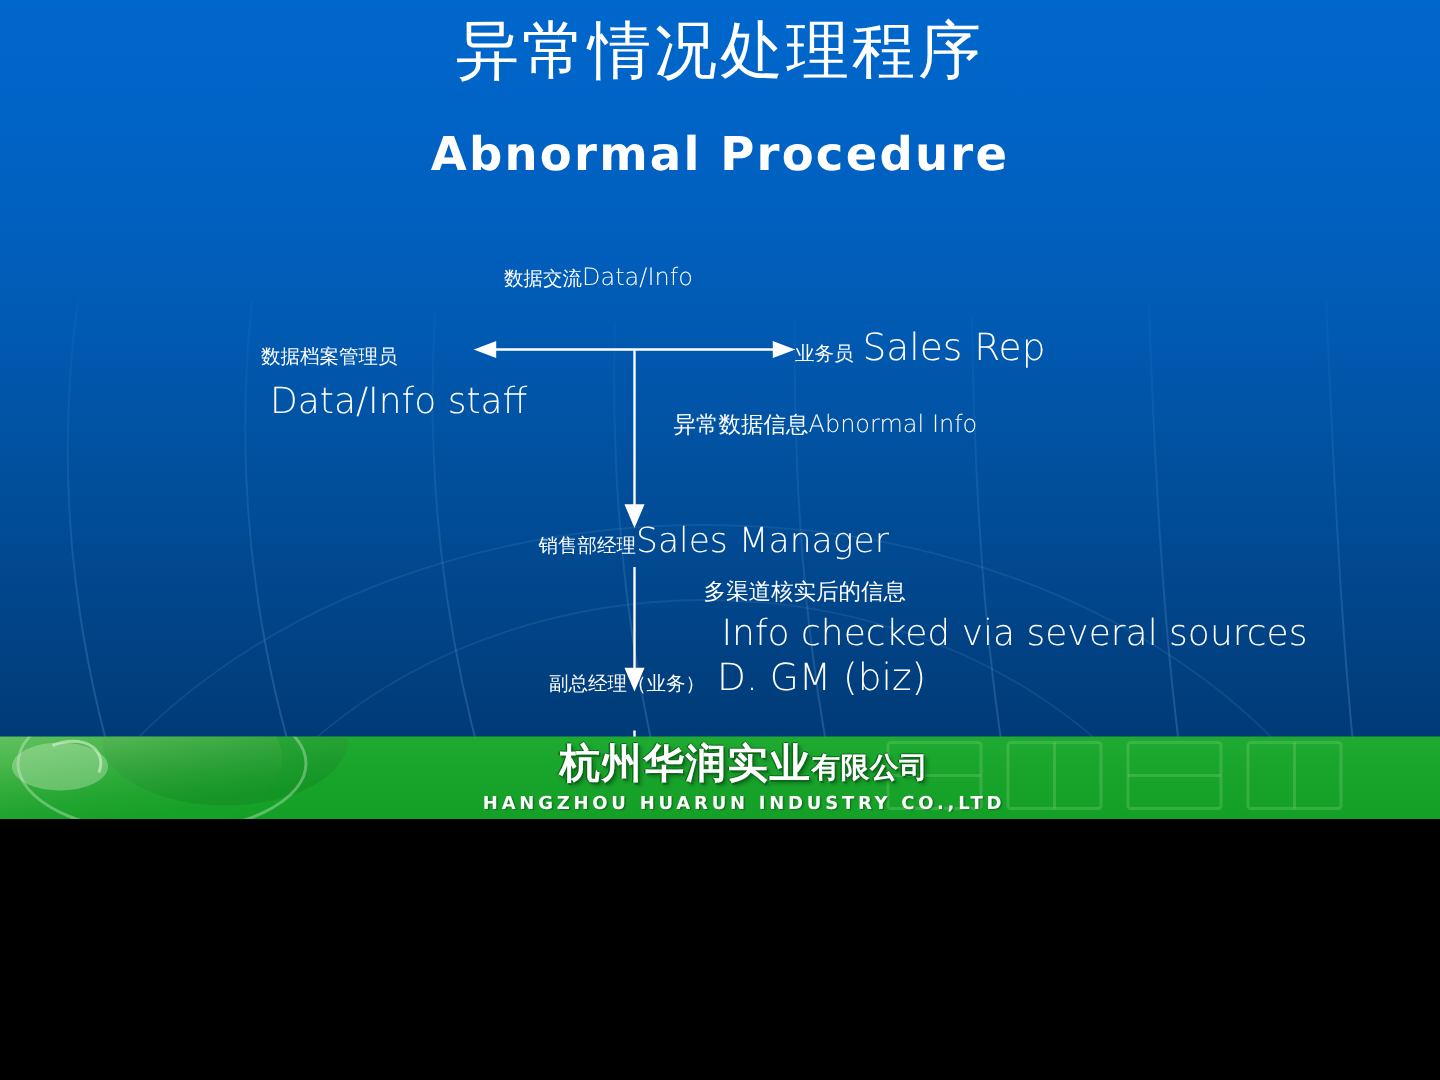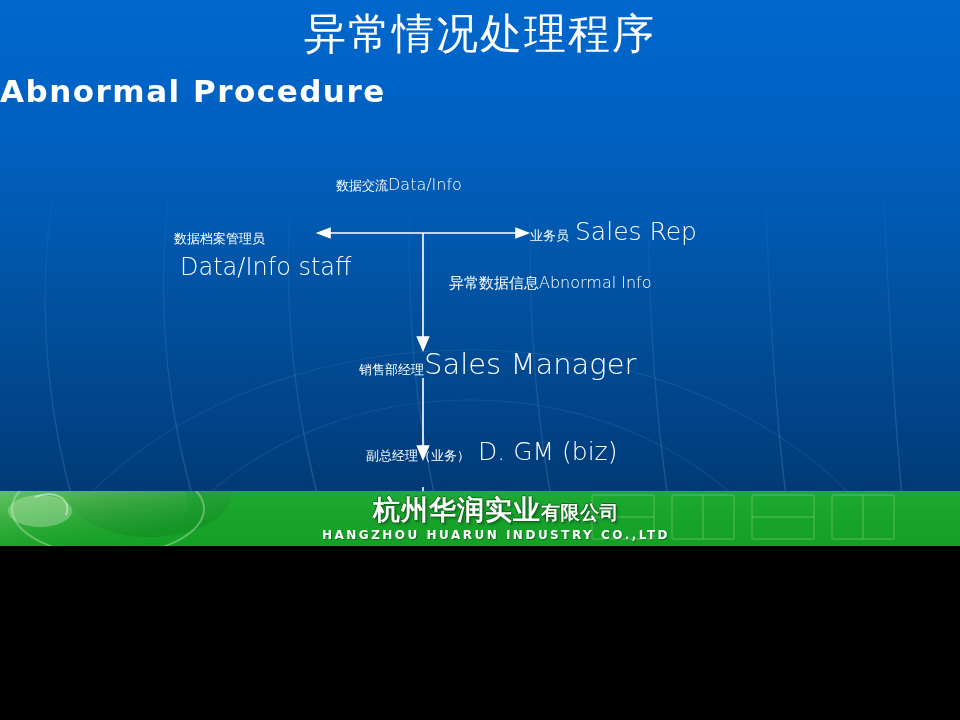--- a/index.html
+++ b/index.html
@@ -44,21 +44,22 @@
     color: #ffffff;
     font-family: "DejaVu Serif", "Liberation Serif", serif;
     font-size: 42px;
     line-height: 52px;
     letter-spacing: 2px;
     white-space: nowrap;
   }
   .title-en {
     position: absolute;
     left: 0; right: 0;
-    top: 70px;
+    top: 82px;
+    text-align: center;
     color: #ffffff;
     font-family: "DejaVu Sans", "Liberation Sans", sans-serif;
     font-size: 31px;
     font-weight: bold;
     line-height: 42px;
     letter-spacing: 1.5px;
     white-space: nowrap;
   }
 
   
@@ -240,23 +241,27 @@
 
   <div class="node" id="node-salesrep">
     <span class="cn">业务员</span><span class="en" style="font-size:25px; padding-left:6px;">Sales Rep</span>
   </div>
 
   <div class="edge-label" id="lbl-abnormal">
     <span class="cn-sm">异常数据信息</span><span class="en">Abnormal Info</span>
   </div>
 
   <div class="node" id="node-salesmgr">
-    <span class="cn">销售部经理</span><span class="en" style="font-size:29px;">Sales Manager</span>
-  </div>
-
+    <span class="cn">销售部经理</span><span class="en" style="font-size:23px;">Sales Manager</span>
+  </div>
+
+  <div class="edge-label" id="lbl-checked">
+    <span class="row cn-sm">多渠道核实后的信息</span>
+    <span class="row en" style="font-size:24px; margin-top:6px; margin-left:12px;">Info checked via several sources</span>
+  </div>
 
   <div class="node" id="node-dgm">
     <span class="cn">副总经理（业务）</span><span class="en" style="font-size:25px; padding-left:8px;">D. GM (biz)</span>
   </div>
 
   <div class="node" id="node-gm">
     <span class="cn">总经理</span><span class="en" style="font-size:32px;">GM</span>
   </div>
 
   <div class="logo-bar">

